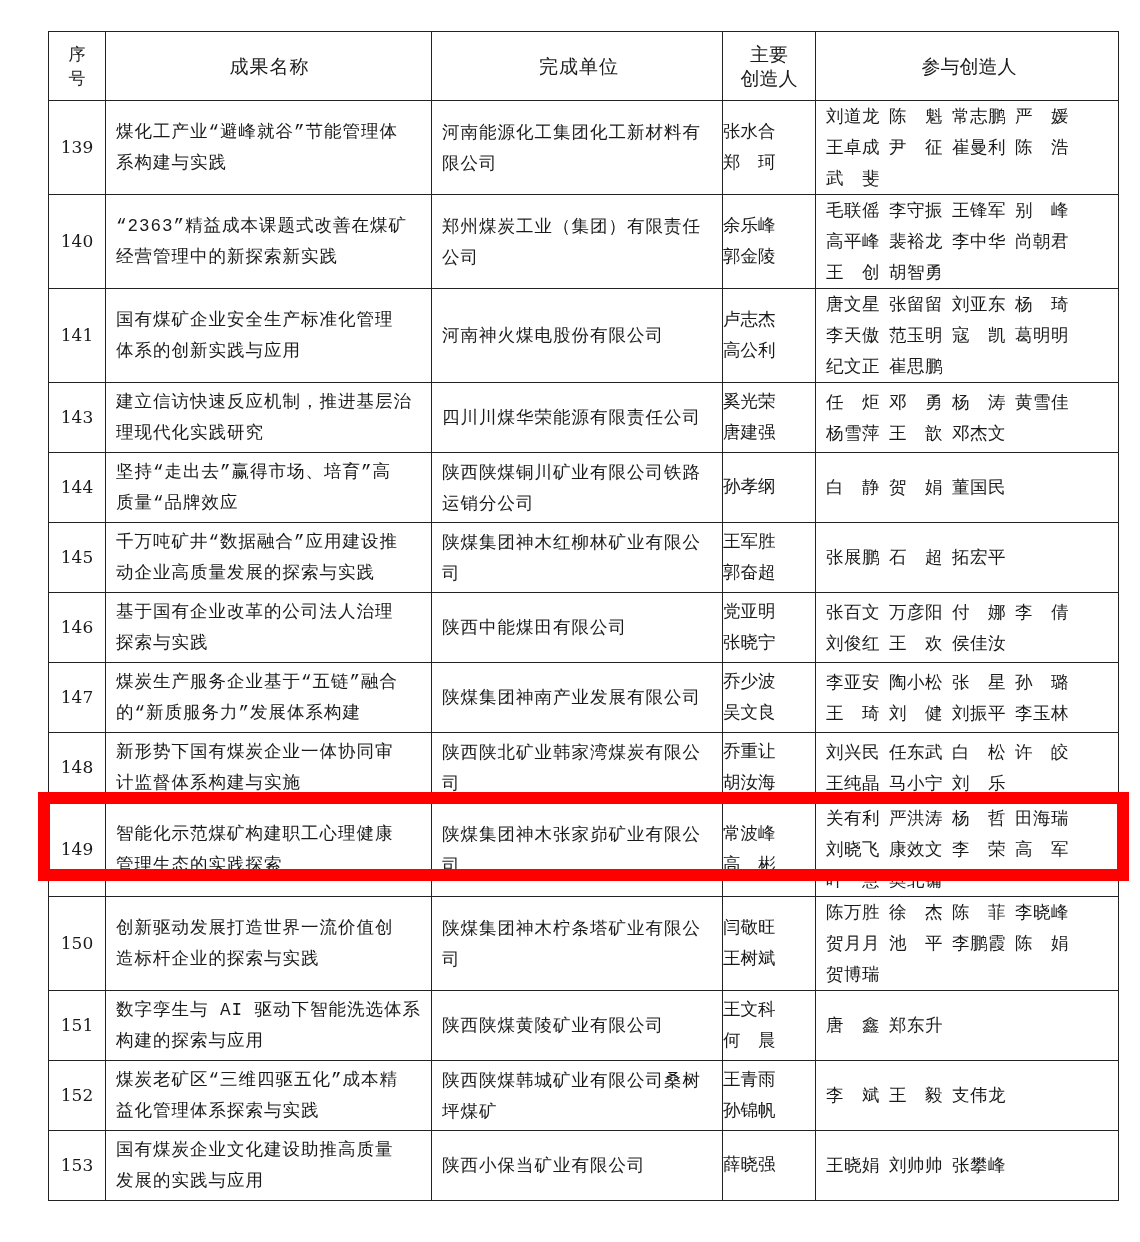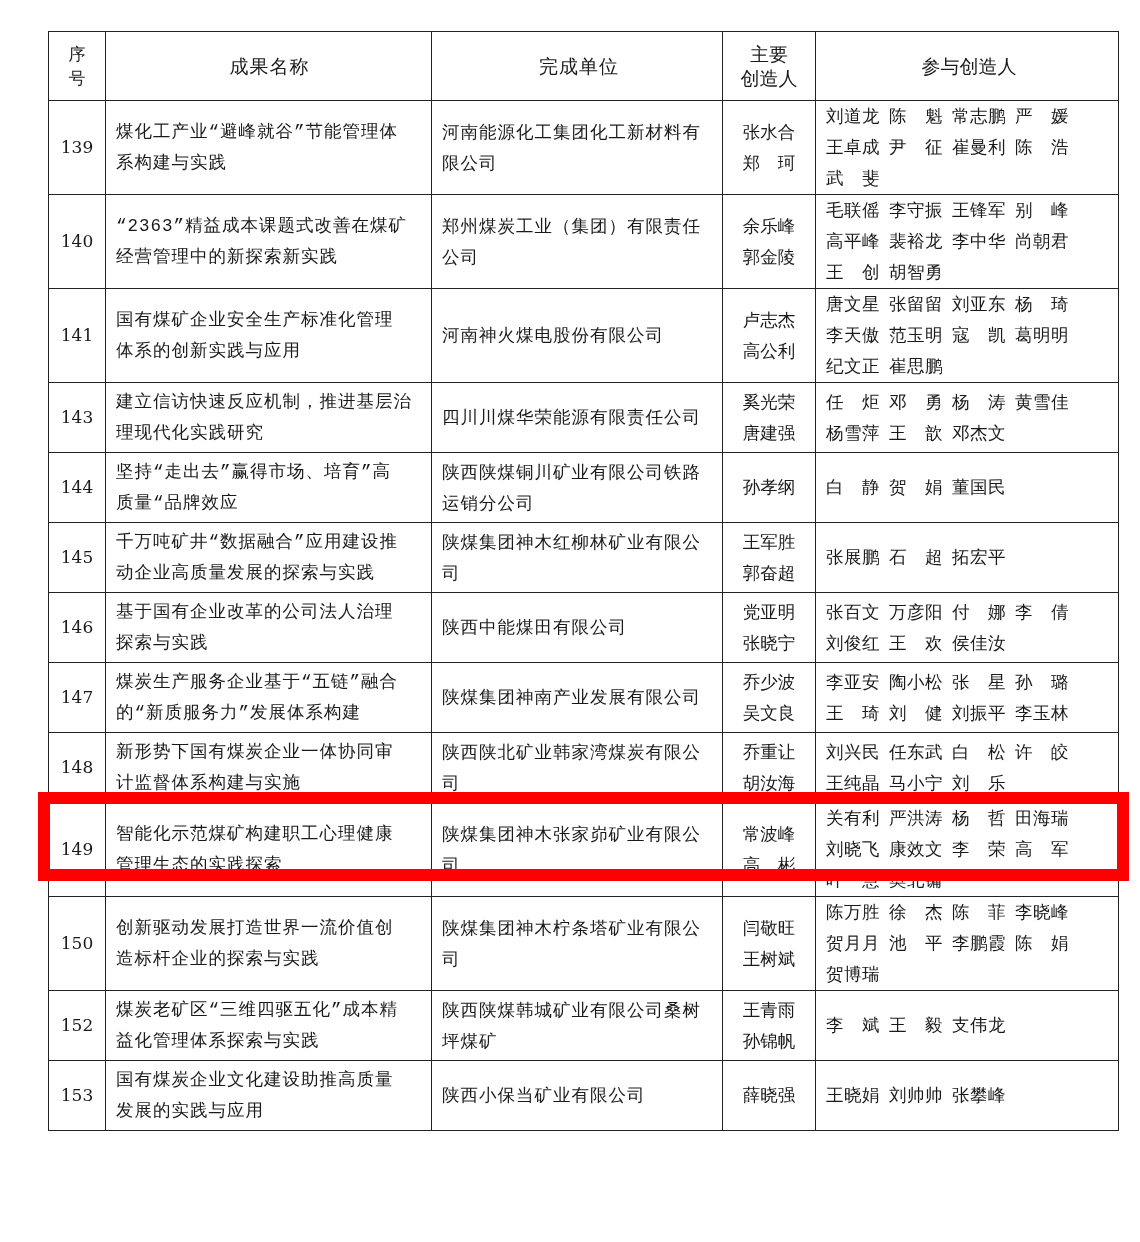--- a/index.html
+++ b/index.html
@@ -10,22 +10,22 @@
   #doc-table td, #doc-table th { border: 1.5px solid #222; padding: 0; vertical-align: middle;
                                  font-weight: normal; }
   #doc-table th { height: 68px; font-size: 19px; text-align: center; line-height: 24px;
                   font-family: "DejaVu Sans", "Liberation Sans", sans-serif; }
   #doc-table td { height: 69px; font-size: 17.5px; line-height: 31px; }
   .c-no { width: 56px; text-align: center; font-size: 17px !important; }
   .c-title { width: 307px; padding: 0 8px 0 10px !important; letter-spacing: 1px;
              font-family: Liberation Mono, monospace; }
   .c-unit { width: 274px; padding: 0 6px 0 10px !important; letter-spacing: 1px;
             font-family: "DejaVu Sans", "Liberation Sans", sans-serif; }
-  .c-main { width: 92px; text-align: center;
-            font-family: Liberation Sans, sans-serif; }
+  .c-main { width: 92px; text-align: left;
+            font-family: Liberation Mono, monospace; }
   .c-part { padding: 0 6px 0 10px !important;
             font-family: Liberation Sans, sans-serif; }
   .line { display: block; white-space: nowrap; overflow: hidden; }
   .names { display: flex; flex-wrap: wrap; }
   .name { display: inline-block; width: 63px; white-space: pre; letter-spacing: 0.5px; }
   #highlight-box { position: absolute; left: 38px; top: 792px; width: 1067px; height: 65px;
                    border: 12px solid #ff0000; pointer-events: none; }
 </style>
 </head>
 <body>
@@ -328,20 +328,40 @@
             <span class="name">李晓峰</span>
             <span class="name">贺月月</span>
             <span class="name">池　平</span>
             <span class="name">李鹏霞</span>
             <span class="name">陈　娟</span>
             <span class="name">贺博瑞</span>
           </div>
         </td>
       </tr>
       <tr>
+        <td class="c-no">151</td>
+        <td class="c-title">
+          <span class="line">数字孪生与 AI 驱动下智能洗选体系</span>
+          <span class="line">构建的探索与应用</span>
+        </td>
+        <td class="c-unit">
+          <span class="line">陕西陕煤黄陵矿业有限公司</span>
+        </td>
+        <td class="c-main">
+          <span class="line">王文科</span>
+          <span class="line">何　晨</span>
+        </td>
+        <td class="c-part">
+          <div class="names">
+            <span class="name">唐　鑫</span>
+            <span class="name">郑东升</span>
+          </div>
+        </td>
+      </tr>
+      <tr>
         <td class="c-no">152</td>
         <td class="c-title">
           <span class="line">煤炭老矿区“三维四驱五化”成本精</span>
           <span class="line">益化管理体系探索与实践</span>
         </td>
         <td class="c-unit">
           <span class="line">陕西陕煤韩城矿业有限公司桑树</span>
           <span class="line">坪煤矿</span>
         </td>
         <td class="c-main">

